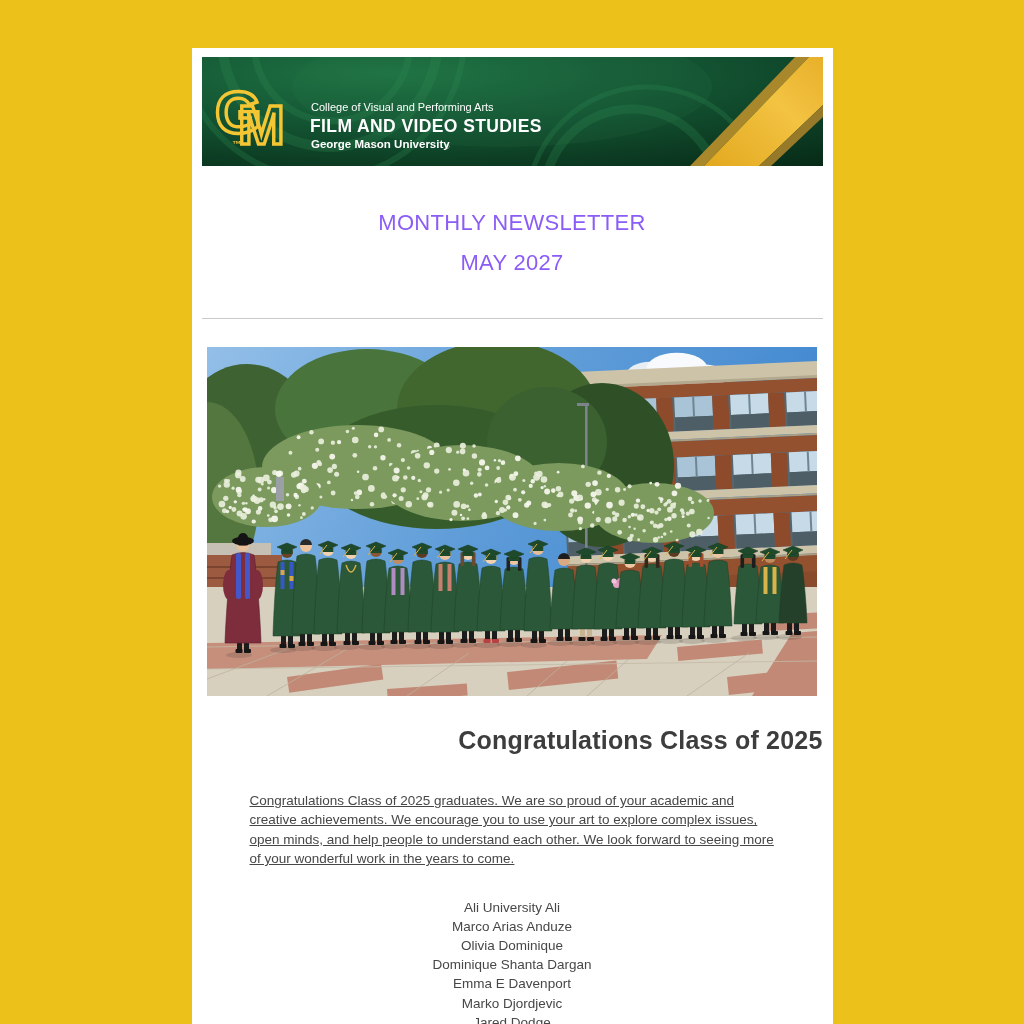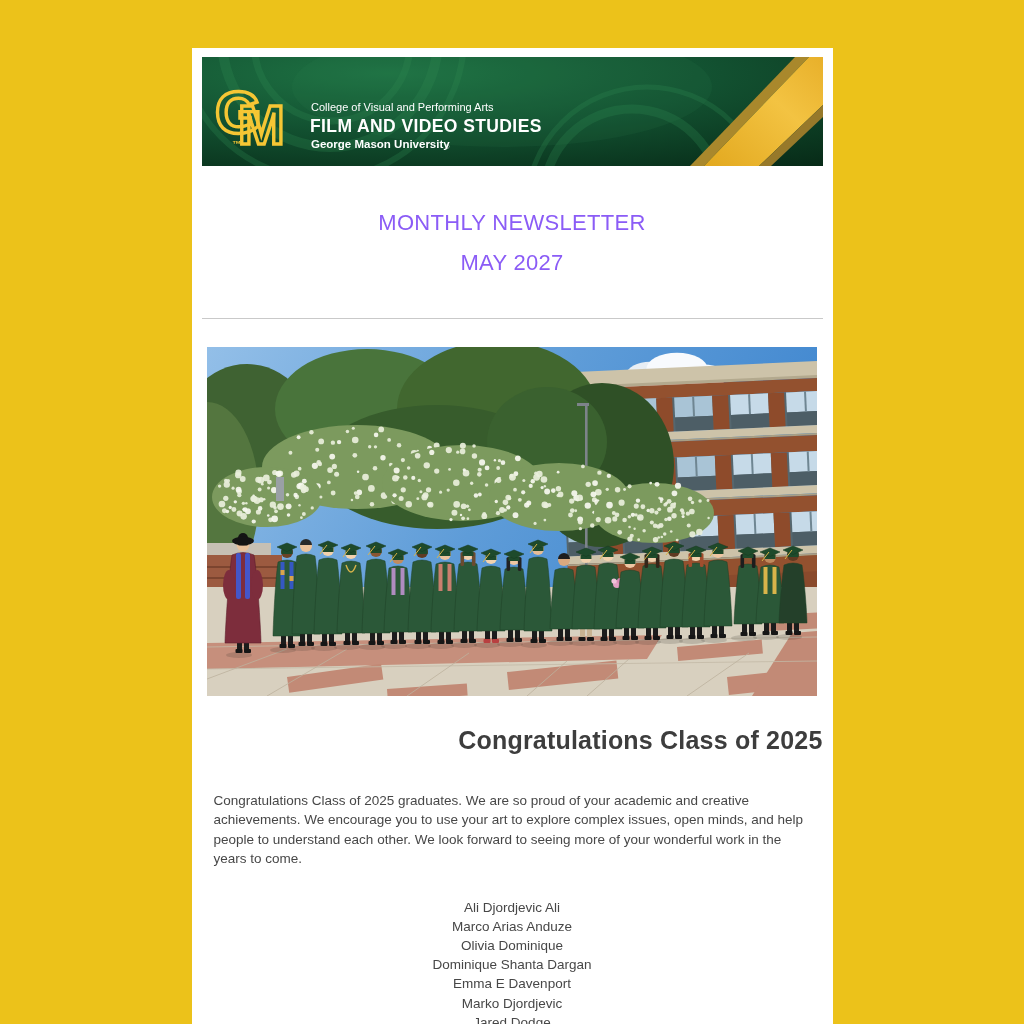--- a/index.html
+++ b/index.html
@@ -8,21 +8,21 @@
     padding:9px 10px 40px;box-sizing:border-box;}
   .banner{height:109px;overflow:hidden;position:relative;background:#0d4226;}
   .banner svg{display:block;}
   .title-block{margin-top:37px;text-align:center;color:#8b5cf6;font-size:22px;line-height:40px;
     letter-spacing:.3px;}
   .divider{border:none;border-top:1px solid #c9c9c9;margin:35px 0 0;}
   .photo{margin:28px auto 0;width:610px;height:349px;overflow:hidden;}
   .photo svg{display:block;}
   .congrats-heading{margin:30px 0 0;text-align:right;font-size:25px;font-weight:bold;
     color:#3d3d3d;letter-spacing:.2px;}
-  .congrats-par{margin:36px 12px 0;font-size:13.5px;color:#474747;line-height:19.4px;}
+  .congrats-par{margin:36px 48px 0;font-size:13.5px;color:#474747;line-height:19.4px;text-decoration:underline;}
   .names{margin-top:29px;text-align:center;font-size:13.5px;color:#474747;line-height:19.2px;}
 </style>
 </head>
 <body>
 
 <div class="card">
 
   <div class="banner">
     <svg viewBox="0 0 621 109" width="621" height="109">
       <defs>
@@ -978,21 +978,21 @@
             <line x1="585" y1="203" x2="578" y2="212" stroke="#d9b44a" stroke-width="1"></line>
           </g>
         </g>
     </svg>
   </div>
 
   <h1 class="congrats-heading">Congratulations Class of 2025</h1>
   <p class="congrats-par">Congratulations Class of 2025 graduates. We are so proud of your academic and creative achievements. We encourage you to use your art to explore complex issues, open minds, and help people to understand each other. We look forward to seeing more of your wonderful work in the years to come.</p>
 
   <div class="names">
-      <div class="name-line">Ali Djordjevic Ali</div>
+      <div class="name-line">Ali University Ali</div>
       <div class="name-line">Marco Arias Anduze</div>
       <div class="name-line">Olivia Dominique</div>
       <div class="name-line">Dominique Shanta Dargan</div>
       <div class="name-line">Emma E Davenport</div>
       <div class="name-line">Marko Djordjevic</div>
       <div class="name-line">Jared Dodge</div>
     </div>
 
 </div>
 

